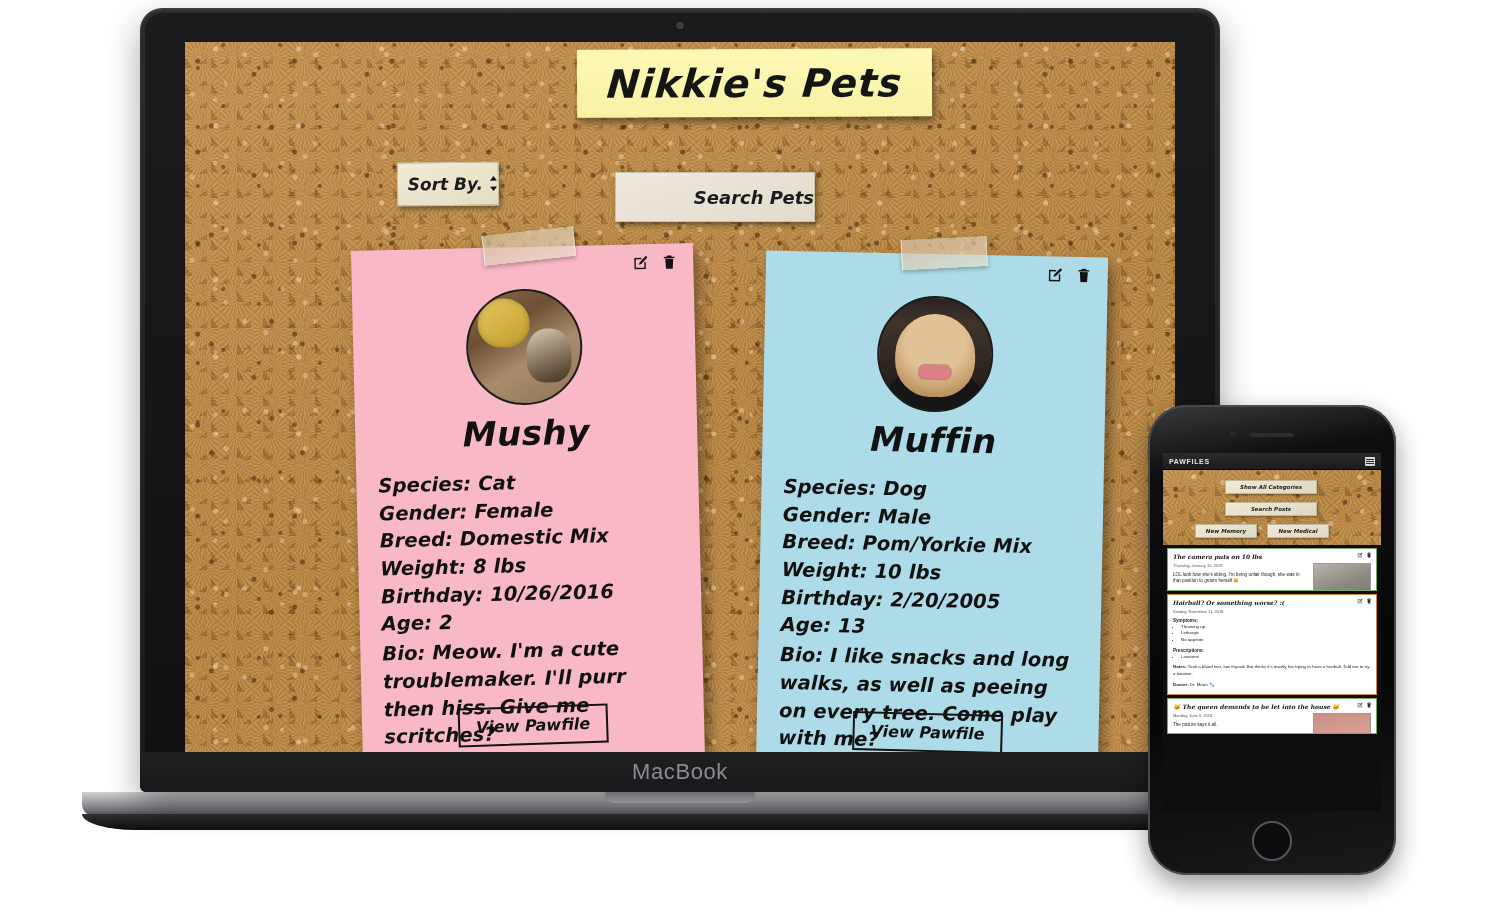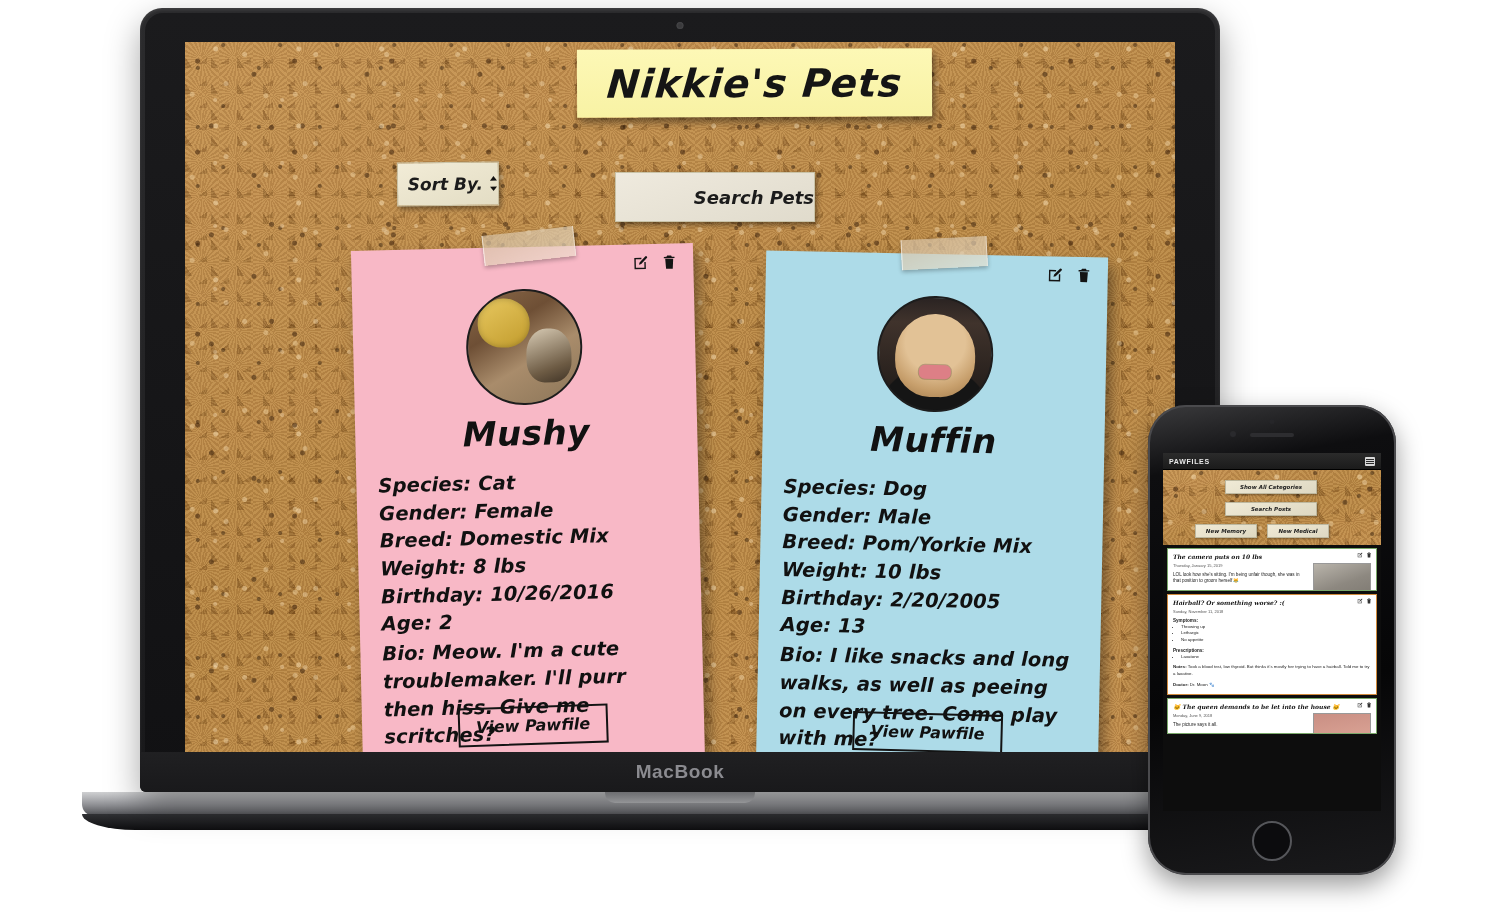--- a/index.html
+++ b/index.html
@@ -33,22 +33,22 @@
     position: absolute; left: 45px; top: 34px; width: 990px; height: 710px;
     overflow: hidden; background:#000;
   }
   .mb-chinbar {
     position:absolute; left:0; bottom:0; width:1080px; height:40px;
     display:flex; align-items:center; justify-content:center;
     background: linear-gradient(180deg,#202022,#19191b);
     border-radius: 0 0 6px 6px;
   }
   .mb-wordmark {
-    color:#8b8b90; font-size:19px; letter-spacing:.6px;
-    font-family:"Liberation Sans", sans-serif; font-weight:700;
+    color:#8b8b90; font-size:22px; letter-spacing:.6px;
+    font-family:"Liberation Sans", sans-serif; font-weight:400;
   }
   .mb-base {
     position:absolute; left:-58px; top:784px; width:1196px; height:24px;
     background: linear-gradient(180deg,#cfd0d2 0%,#b6b7ba 22%,#8d8e92 55%,#6c6d71 78%,#47484c 100%);
     border-radius: 0 0 12px 12px;
   }
   .mb-notch {
     position:absolute; left:50%; top:784px; transform:translateX(-50%);
     width:150px; height:11px; border-radius:0 0 10px 10px;
     background: linear-gradient(180deg,#97989c,#b9babd);

